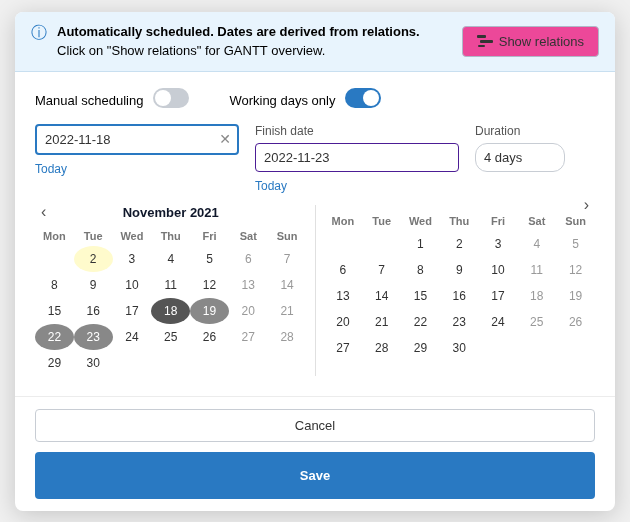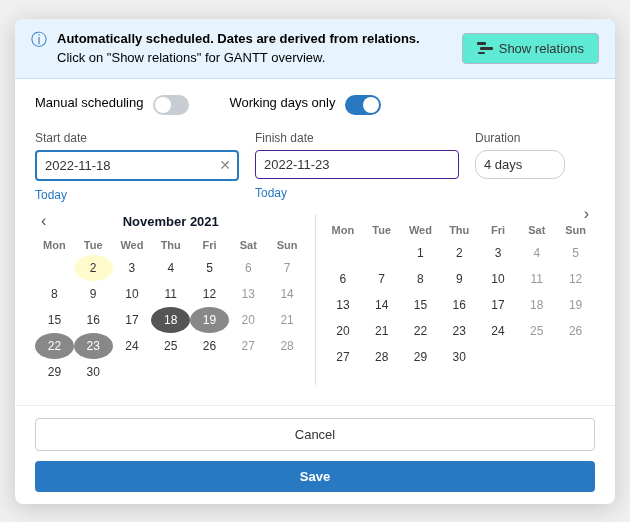--- a/index.html
+++ b/index.html
@@ -42,41 +42,41 @@
     .info-text {
       color: #000000;
       line-height: 1.5;
     }
     .info-text .bold { font-weight: 600; }
     .show-relations-btn {
       display: flex;
       align-items: center;
       gap: 6px;
       border: 1px solid #b0b8c8;
-      background: #5eead4;
+      background: #ec4899;
       border-radius: 4px;
       padding: 7px 14px;
       cursor: pointer;
       font-size: 13px;
       color: #333;
       white-space: nowrap;
       flex-shrink: 0;
     }
     .content {
       padding: 16px 20px 12px;
     }
     .options-row {
       display: flex;
       align-items: center;
       gap: 40px;
       margin-bottom: 16px;
     }
     .option-group {
       display: flex;
-      align-items: flex-start;
+      align-items: flex-end;
       gap: 10px;
     }
     .toggle {
       width: 36px;
       height: 20px;
       border-radius: 10px;
       position: relative;
       cursor: pointer;
     }
     .toggle.off { background: #c8cdd4; }
@@ -234,21 +234,21 @@
       border-radius: 4px;
       padding: 8px 20px;
       font-size: 13px;
       cursor: pointer;
       color: #333;
     }
     .btn-save {
       background: #2979c2;
       border: none;
       border-radius: 4px;
-      padding: 8px 24px;
+      padding: 16px 24px;
       font-size: 13px;
       cursor: pointer;
       color: #fff;
       font-weight: 600;
     }
   </style>
 </head>
 <body>
 
 <div class="dialog">
@@ -283,21 +283,20 @@
       <div class="option-group">
         <span>Working days only</span>
         <div class="toggle on">
           <div class="toggle-knob"></div>
         </div>
       </div>
     </div>
 
     <div style="display:flex; gap:16px; margin-bottom:8px;">
       <div class="field-group">
-        <label class="field-label">Start date</label>
         <div class="date-input-wrap">
           <input class="date-input" type="text" value="2022-11-18" style="">
           <button class="clear-btn">✕</button>
         </div>
         <span class="today-link">Today</span>
       </div>
       <div class="field-group">
         <label class="field-label">Finish date</label>
         <div class="date-input-wrap">
           <input class="date-input no-border" type="text" value="2022-11-23" style="">

